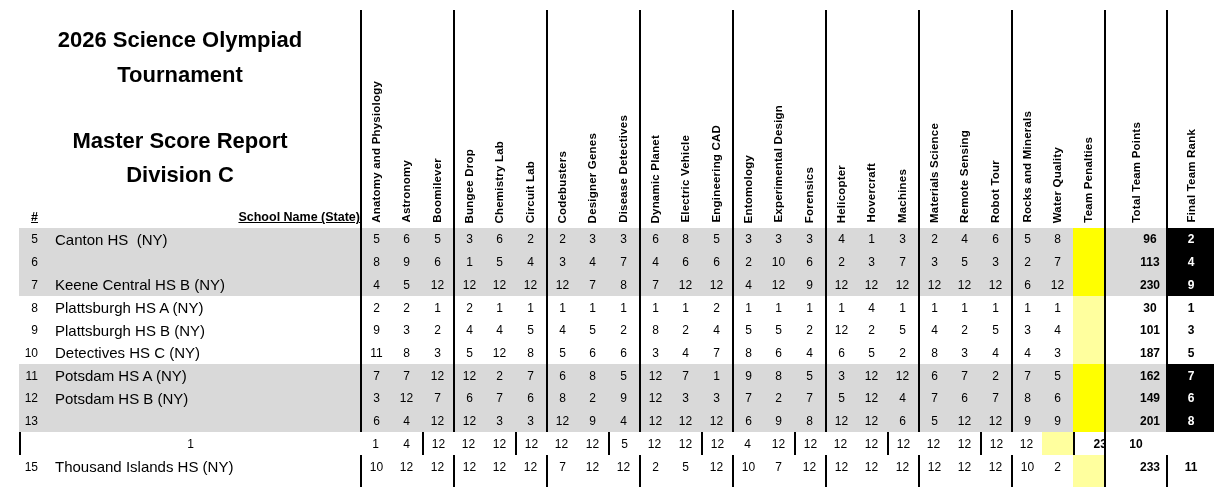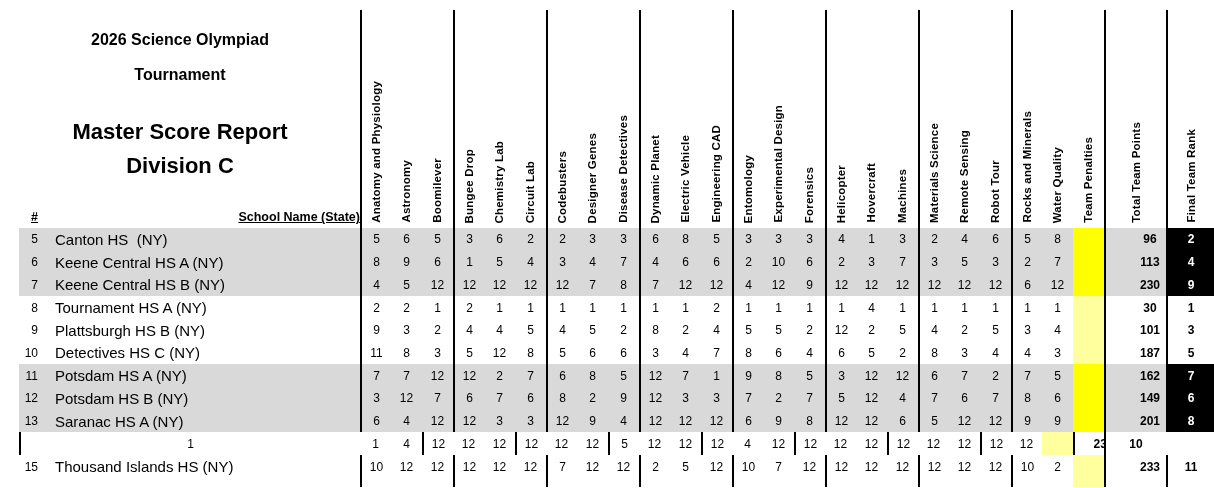--- a/index.html
+++ b/index.html
@@ -1,23 +1,23 @@
 <!DOCTYPE html>
 <html><head>
 <meta charset="utf-8">
 <style>
   html,body{margin:0;padding:0;background:#fff;}
   .sheet{position:relative;width:1214px;height:488px;background:#ffffff;
          font-family:"Liberation Sans",sans-serif;color:#000;overflow:hidden;}
 
   
   .title-block{position:absolute;left:0;top:22px;width:360px;text-align:center;font-weight:700;}
-  .title-main{font-size:16px;line-height:35px;}
+  .title-main{font-size:22px;line-height:35px;}
   .title-sub{font-size:22px;line-height:34px;}
-  .sub-gap{margin-top:23px;}
+  .sub-gap{margin-top:32px;}
 
   
   .grid{position:absolute;left:0;top:10px;}
   .row{display:grid;grid-template-columns:19px 341px repeat(24,31px) 62px 48px;}
   .header-row{height:218px;}
   .data-row{height:22.72px;}
   .footer-row{height:9px;}
   .cell{box-sizing:border-box;display:flex;align-items:center;justify-content:center;
         font-size:12px;overflow:hidden;}
   .gb{border-left:2px solid #000;}
@@ -164,21 +164,20 @@
         <div class="cell band score gb">5</div>
         <div class="cell band score">8</div>
         <div class="cell penalty" style="background: rgb(255, 255, 0);"></div>
         <div class="cell band total gb">96</div>
         <div class="cell rank gb" style="background: rgb(0, 0, 0); color: rgb(255, 255, 255);">2</div>
       </div>
       <div class="row data-row shaded">
         <div class="cell"></div>
         <div class="cell band school-cell">
           <div class="row-num">6</div>
-          <div class="school-name">Keene Central HS A (NY)</div>
         </div>
         <div class="cell band score gb">8</div>
         <div class="cell band score">9</div>
         <div class="cell band score">6</div>
         <div class="cell band score gb">1</div>
         <div class="cell band score">5</div>
         <div class="cell band score">4</div>
         <div class="cell band score gb">3</div>
         <div class="cell band score">4</div>
         <div class="cell band score">7</div>
@@ -230,21 +229,21 @@
         <div class="cell band score gb">6</div>
         <div class="cell band score">12</div>
         <div class="cell penalty" style="background: rgb(255, 255, 0);"></div>
         <div class="cell band total gb">230</div>
         <div class="cell rank gb" style="background: rgb(0, 0, 0); color: rgb(255, 255, 255);">9</div>
       </div>
       <div class="row data-row">
         <div class="cell"></div>
         <div class="cell band school-cell">
           <div class="row-num">8</div>
-          <div class="school-name">Tournament HS A (NY)</div>
+          <div class="school-name">Plattsburgh HS A (NY)</div>
         </div>
         <div class="cell band score gb">2</div>
         <div class="cell band score">2</div>
         <div class="cell band score">1</div>
         <div class="cell band score gb">2</div>
         <div class="cell band score">1</div>
         <div class="cell band score">1</div>
         <div class="cell band score gb">1</div>
         <div class="cell band score">1</div>
         <div class="cell band score">1</div>
@@ -395,21 +394,20 @@
         <div class="cell band score gb">8</div>
         <div class="cell band score">6</div>
         <div class="cell penalty" style="background: rgb(255, 255, 0);"></div>
         <div class="cell band total gb">149</div>
         <div class="cell rank gb" style="background: rgb(0, 0, 0); color: rgb(255, 255, 255);">6</div>
       </div>
       <div class="row data-row shaded">
         <div class="cell"></div>
         <div class="cell band school-cell">
           <div class="row-num">13</div>
-          <div class="school-name">Saranac HS A (NY)</div>
         </div>
         <div class="cell band score gb">6</div>
         <div class="cell band score">4</div>
         <div class="cell band score">12</div>
         <div class="cell band score gb">12</div>
         <div class="cell band score">3</div>
         <div class="cell band score">3</div>
         <div class="cell band score gb">12</div>
         <div class="cell band score">9</div>
         <div class="cell band score">4</div>

